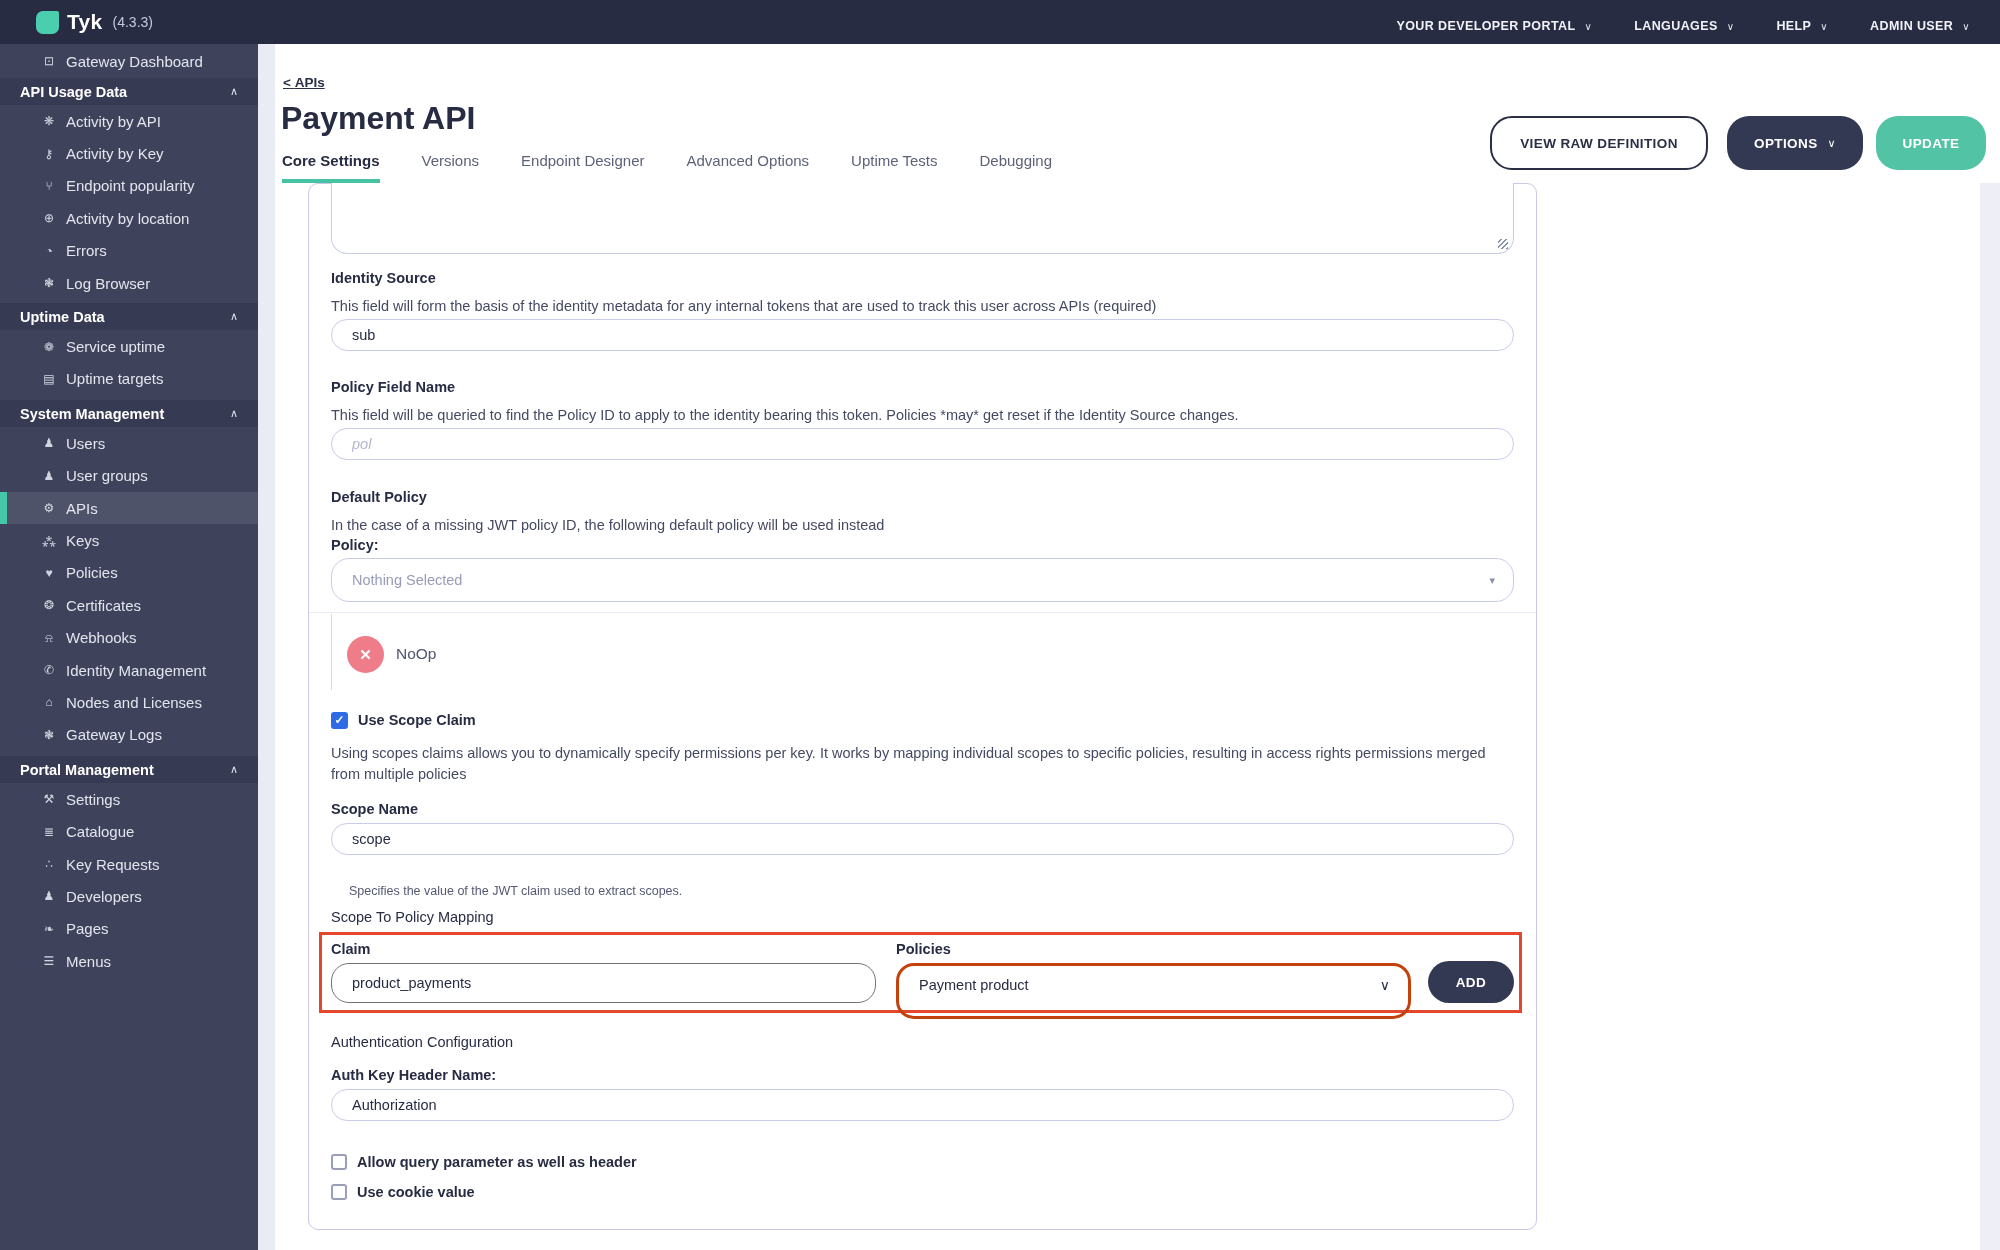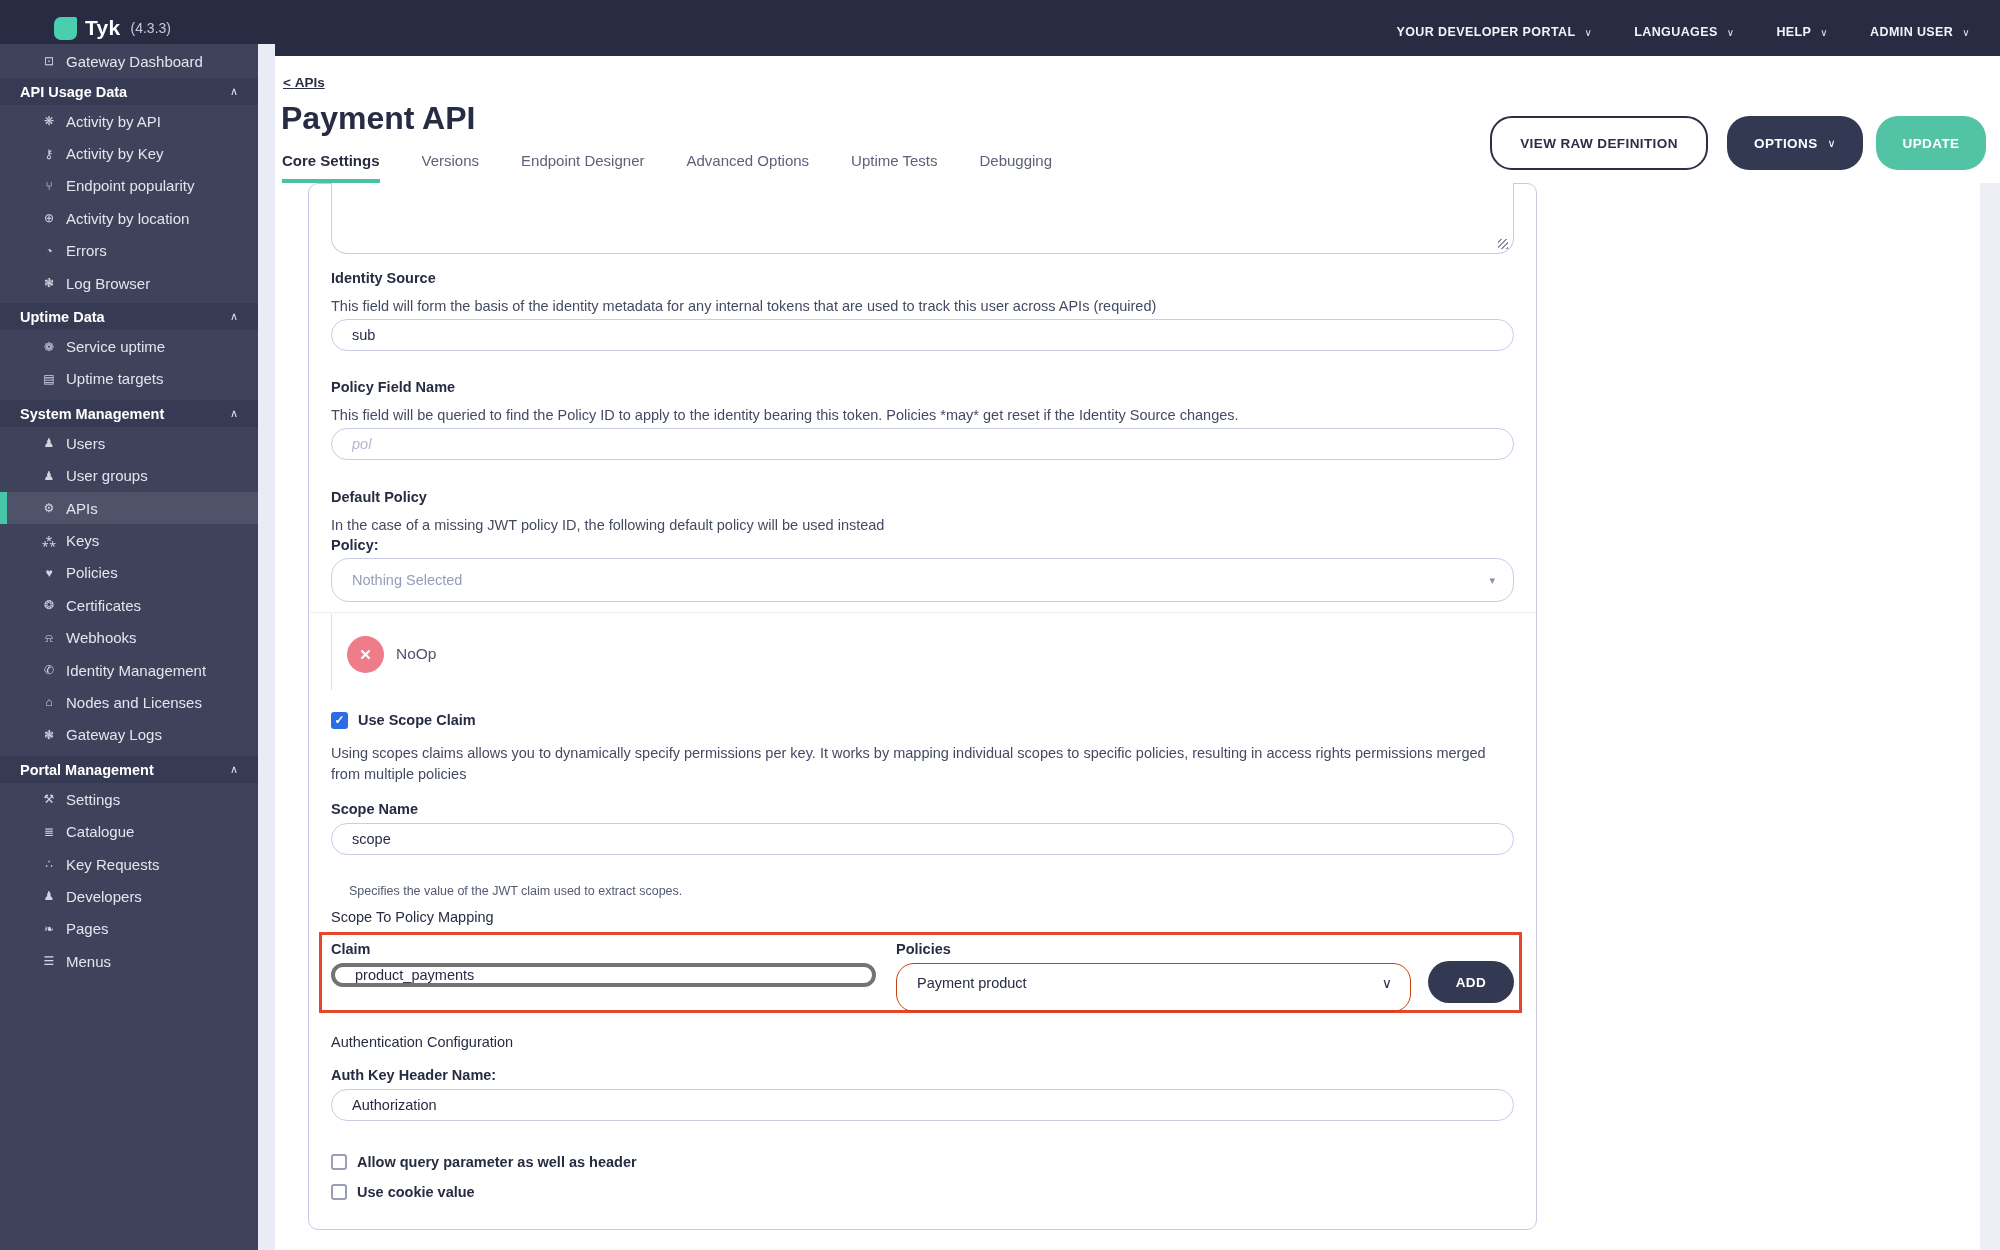--- a/index.html
+++ b/index.html
@@ -2,22 +2,22 @@
 <html><head>
 <meta charset="utf-8">
 <style>
   * { margin:0; padding:0; box-sizing:border-box; }
   html,body { width:2000px; height:1250px; }
   body {
     position:relative; font-family:"Liberation Sans", sans-serif;
     background:#ffffff; overflow:hidden; color:#272c43;
   }
   
-  .topbar { position:absolute; left:0; top:0; width:2000px; height:56px;
-    background:#272c43; display:flex; align-items:center; padding:0 30px 0 54px; }
+  .topbar { position:absolute; left:0; top:0; width:2000px; height:44px;
+    background:#272c43; display:flex; align-items:center; padding:0 30px 0 36px; }
   .logo-box { width:23px; height:23px; background:#4bceae;
     border-radius:7px 2px 7px 7px; }
   .brand { color:#fff; font-size:21px; font-weight:700; margin-left:8px; letter-spacing:.3px; }
   .version { color:#c7cadc; font-size:14px; margin-left:10px; }
   .topmenu { margin-left:auto; display:flex; gap:42px; align-items:center;margin-top:8px; }
   .topmenu-item { color:#f2f3f8; font-size:12.5px; font-weight:700; letter-spacing:.4px;
     display:flex; align-items:center; gap:9px; cursor:pointer; }
   .topmenu-item .chev { font-size:10px; font-weight:400; color:#e3e5ee; }
 
   
@@ -91,24 +91,24 @@
   .cbrow { left:22px; height:18px; display:flex; align-items:center; gap:10px; position:absolute; }
   .cb { width:16px; height:16px; border:2px solid #9a9eb9; border-radius:3px; background:#fff;
     cursor:pointer; flex:none; position:static; }
   .cb.checked { width:17px; height:17px; border:none; background:#2e6ce6; display:flex;
     align-items:center; justify-content:center; color:#fff; font-size:12px; font-weight:700; }
   .cb-label { font-size:14.5px; font-weight:600; color:#272c43; position:static; white-space:nowrap; }
 
   .helper { left:40px; font-size:12.5px; color:#545972; }
 
   .redbox { left:10px; top:748px; width:1203px; height:81px; border:3px solid #e5472d; }
-  .claim-input { left:22px; top:779px; width:545px; height:24px; border:4px solid #737373;
+  .claim-input { left:22px; top:779px; width:545px; height:40px; border:1px solid #737373;
     border-radius:18px; padding:0 20px; font-size:14.5px; color:#272c43; outline:none;
     font-family:"Liberation Sans",sans-serif; }
-  .pol-select { left:587px; top:779px; width:515px; height:49px; border:1px solid #c2410c;
+  .pol-select { left:587px; top:779px; width:515px; height:56px; border:3px solid #c2410c;
     border-radius:18px; line-height:38px; padding-left:20px; font-size:14.5px; cursor:pointer; }
   .pol-select .chev { right:18px; top:0; line-height:38px; font-size:14px; color:#2b3049; }
   .btn-add { left:1119px; top:777px; width:86px; height:42px; border-radius:21px;
     background:#343953; color:#fff; font-size:13.5px; font-weight:700; letter-spacing:.5px;
     display:flex; align-items:center; justify-content:center; cursor:pointer; }
 </style>
 </head>
 <body>
 
 <div class="topbar">

